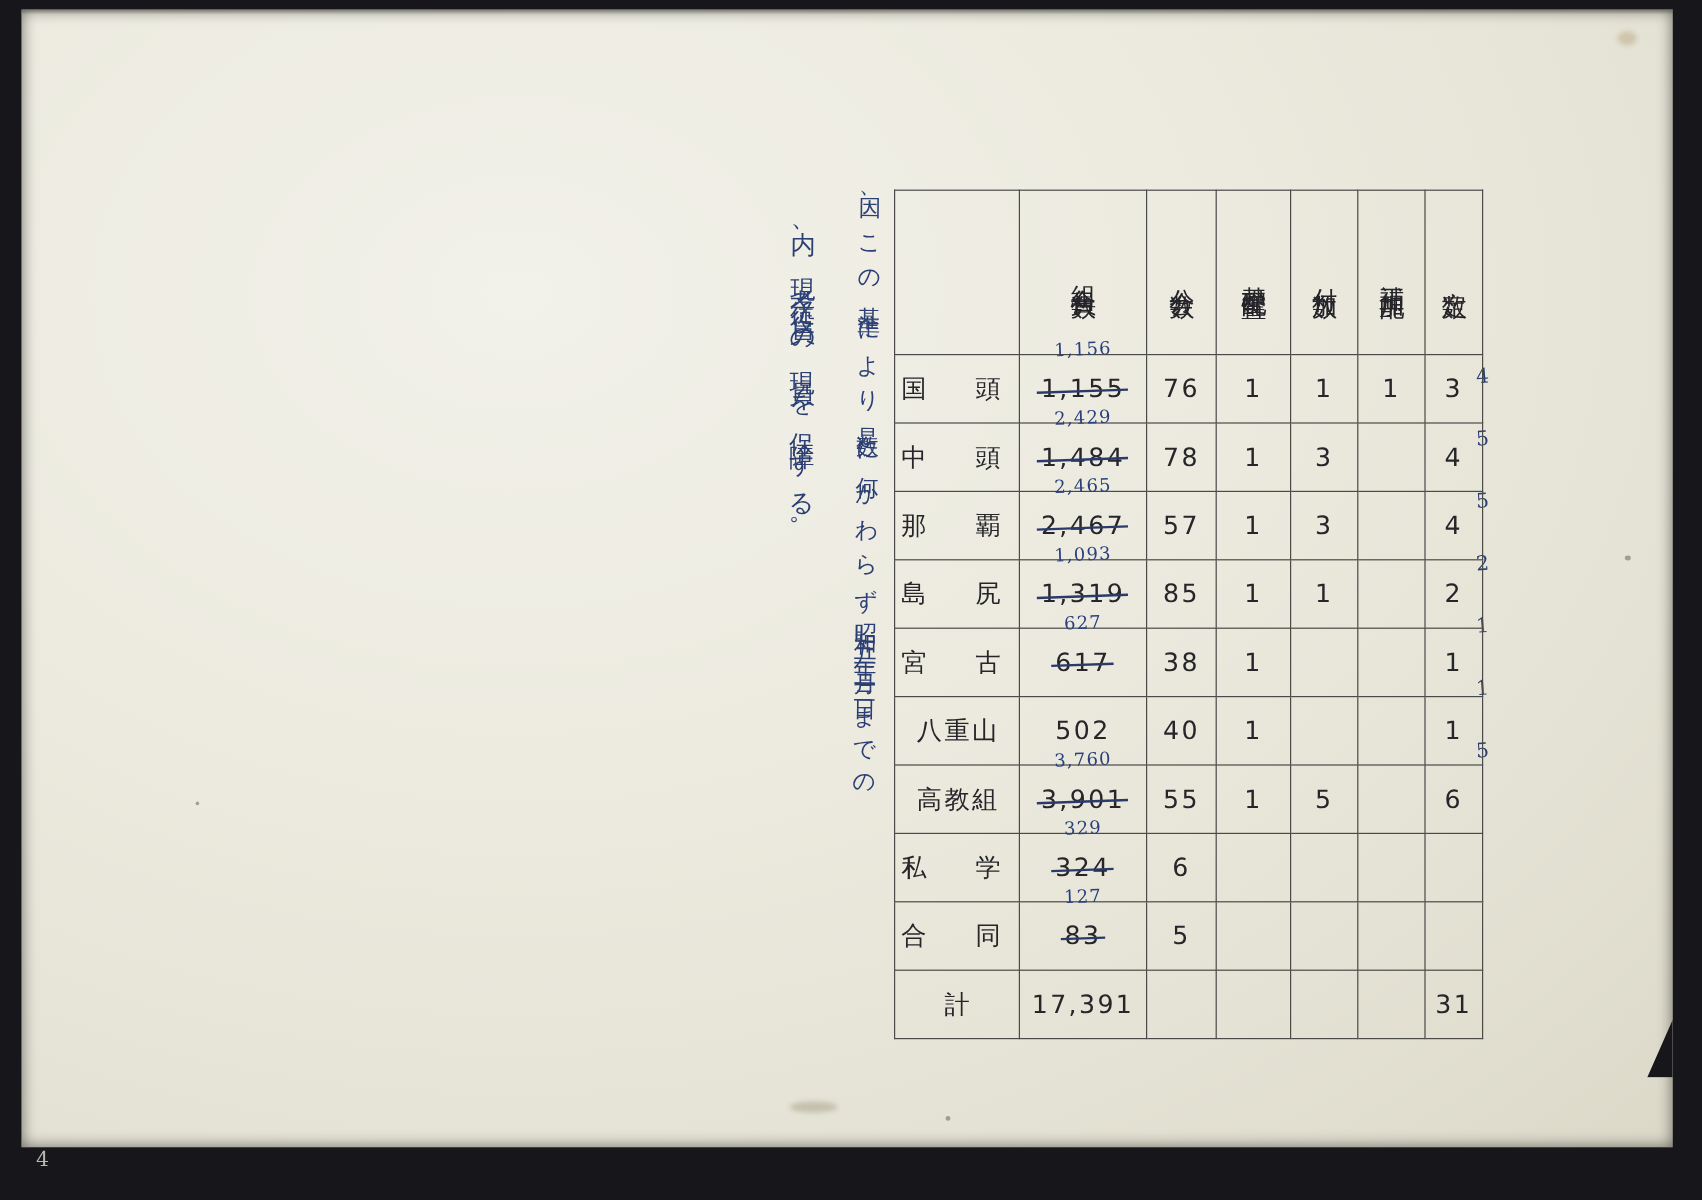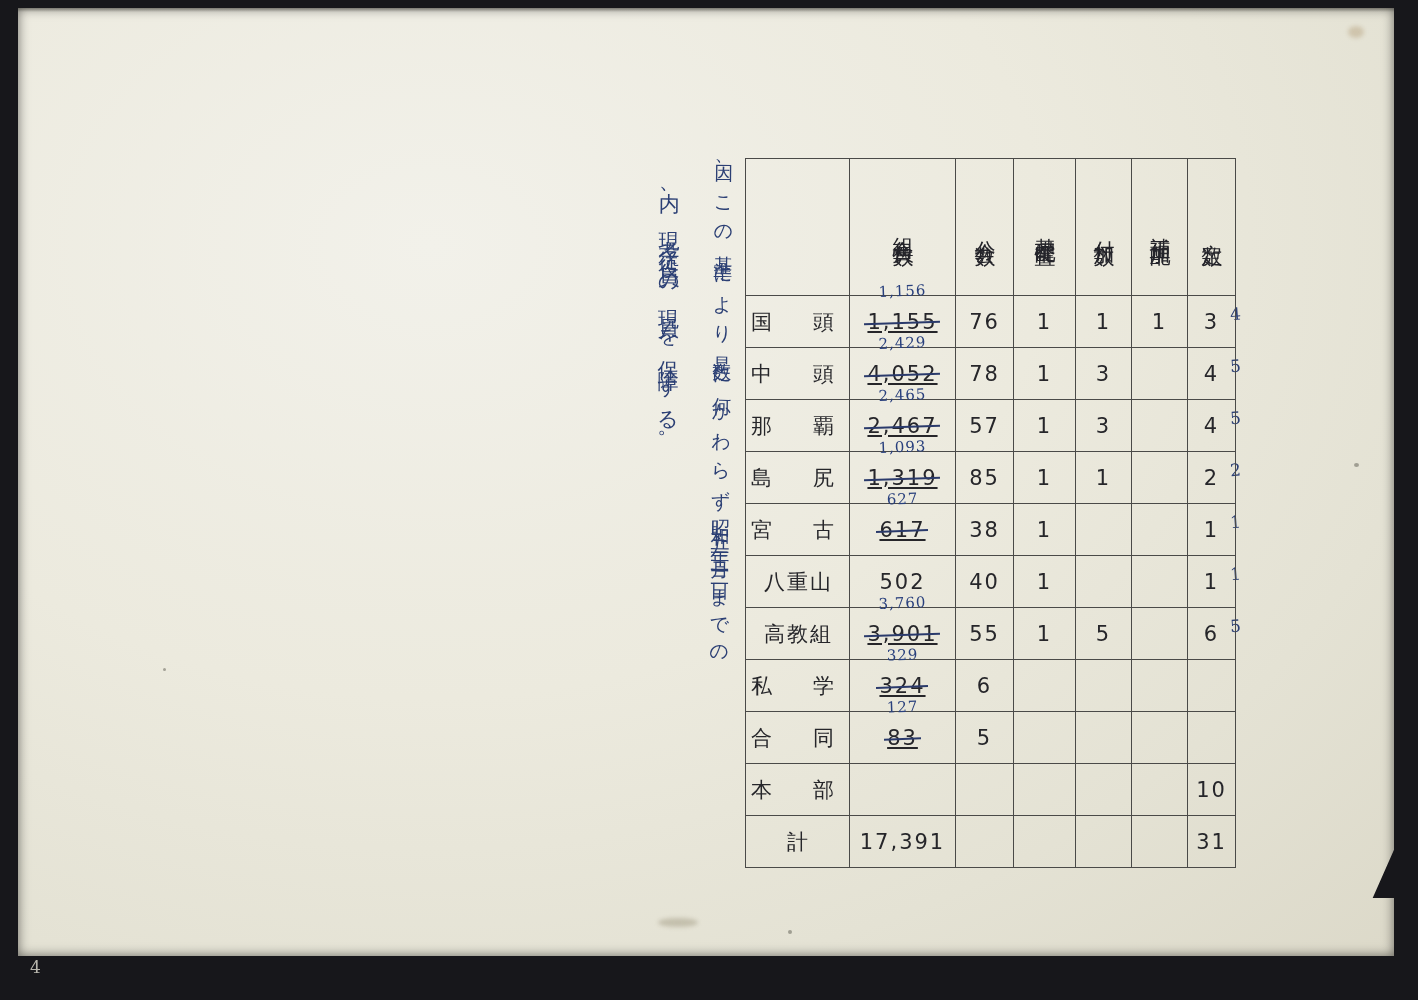--- a/index.html
+++ b/index.html
@@ -113,21 +113,20 @@
   .rowname.tight { letter-spacing: 2px; padding-left: 2px;}
   .num {
     font-size: 21px;
     letter-spacing: 2px;
     color: #232328;
   }
   
   .struck {
     position: relative;
     display: inline-block;
-    text-decoration: underline;
   }
   .struck::after {
     content: "";
     position: absolute;
     left: -3px; right: -3px;
     top: 54%;
     height: 1.5px;
     background: #2a3a6b;
     transform: rotate(-2deg);
   }
@@ -242,21 +241,21 @@
             <td class="num">1</td>
             <td class="num">1</td>
             <td class="num">1</td>
             <td class="num">3</td>
           </tr>
 
           <tr>
             <td class="rowname">中　頭</td>
             <td class="num">
               <span class="hand">2,429</span>
-              <span class="struck">4,052</span>
+              <span class="struck">1,484</span>
             </td>
             <td class="num">78</td>
             <td class="num">1</td>
             <td class="num">3</td>
             <td class="num"></td>
             <td class="num">4</td>
           </tr>
 
           <tr>
             <td class="rowname">那　覇</td>
@@ -341,29 +340,20 @@
               <span class="hand">127</span>
               <span class="struck">83</span>
             </td>
             <td class="num">5</td>
             <td class="num"></td>
             <td class="num"></td>
             <td class="num"></td>
             <td class="num"></td>
           </tr>
 
-          <tr>
-            <td class="rowname">本　部</td>
-            <td class="num"></td>
-            <td class="num"></td>
-            <td class="num"></td>
-            <td class="num"></td>
-            <td class="num"></td>
-            <td class="num">10</td>
-          </tr>
 
           <tr>
             <td class="rowname tight" style="letter-spacing:0; padding-left:0;">計</td>
             <td class="num">17,391</td>
             <td class="num"></td>
             <td class="num"></td>
             <td class="num"></td>
             <td class="num"></td>
             <td class="num">31</td>
           </tr>

